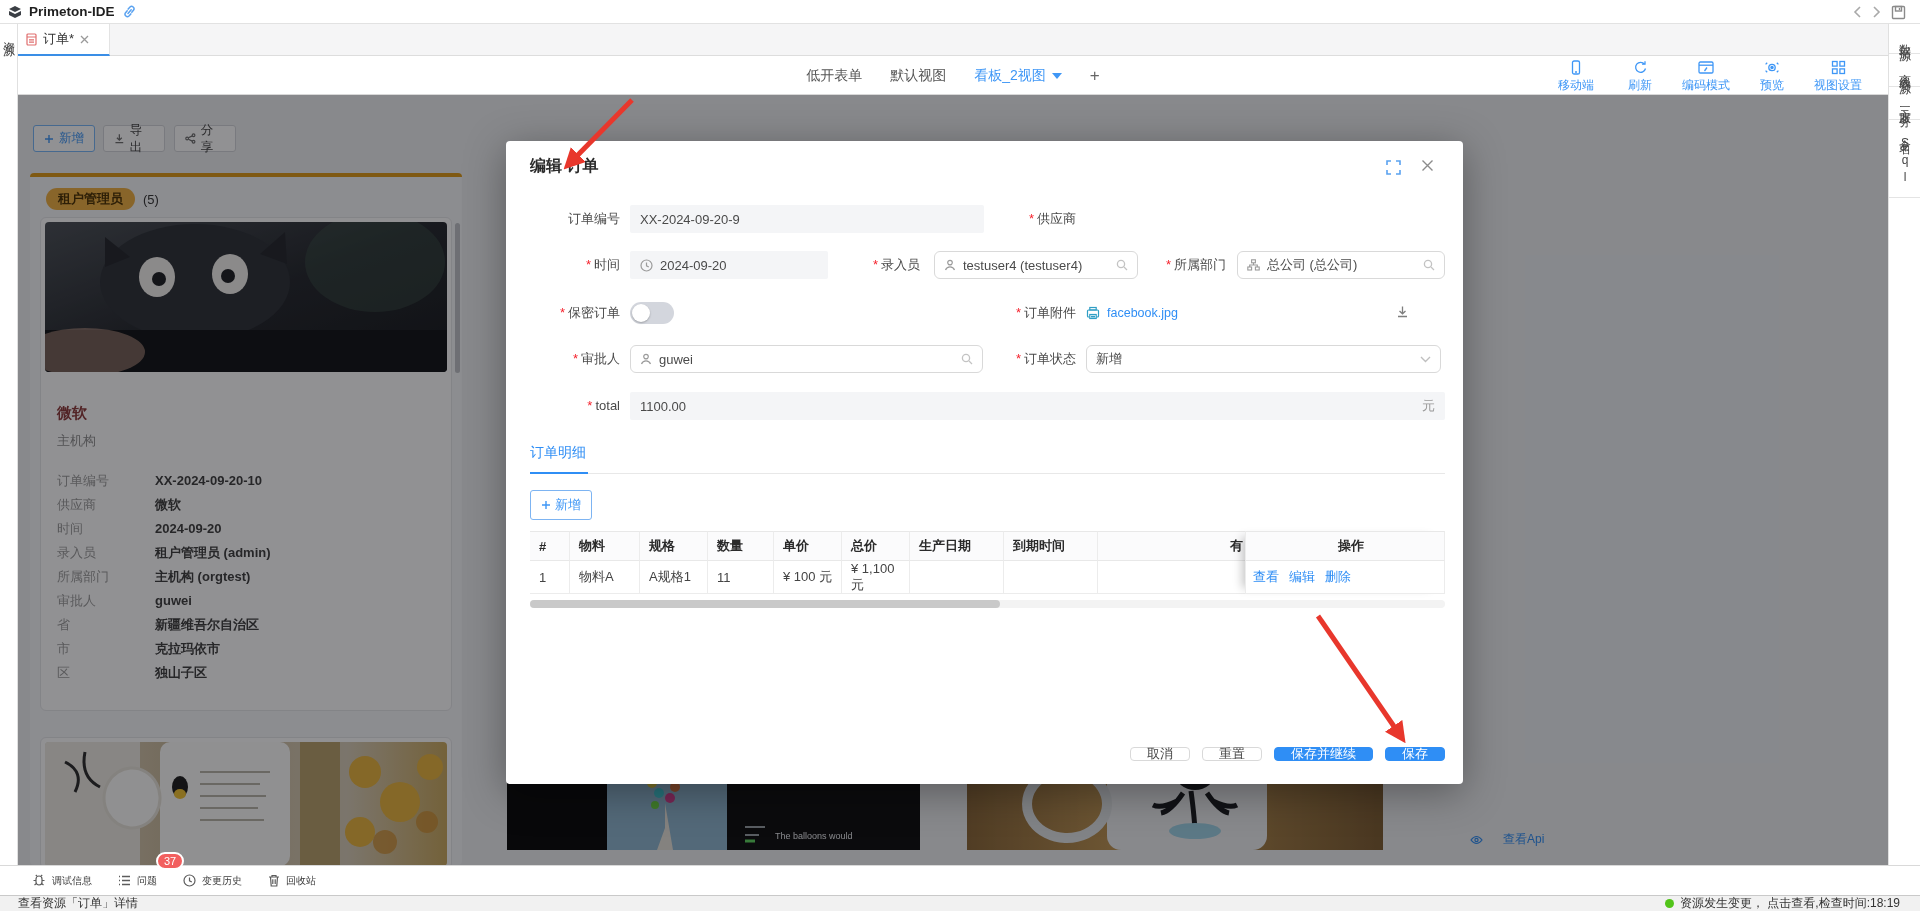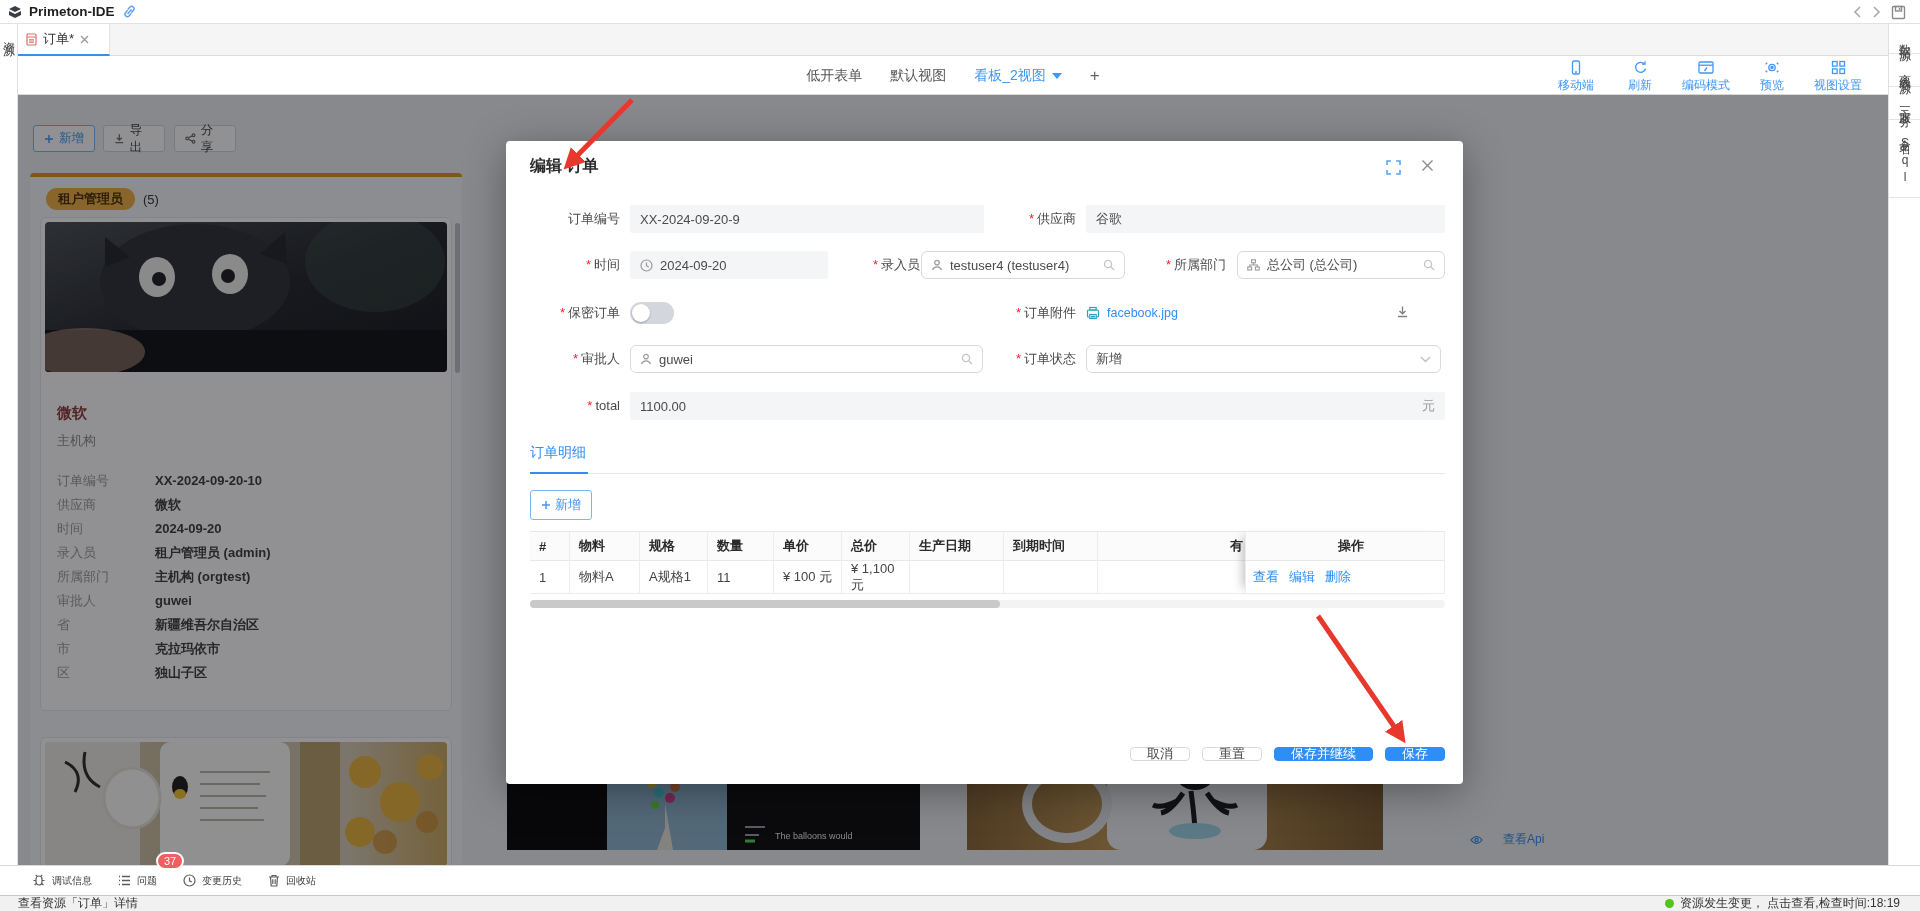--- a/index.html
+++ b/index.html
@@ -441,34 +441,31 @@
     <svg width="13" height="13" viewBox="0 0 13 13" stroke="#8c8c8c" stroke-width="1.4">
         <path d="M1.5 1.5 L11.5 11.5 M11.5 1.5 L1.5 11.5"></path>
       </svg>
   </span>
 
   <span class="flabel" style="left:0;top:64px;width:114px"><span>订单编号</span></span>
   <div class="igray" style="left:124px;top:64px;width:354px">
       <span>XX-2024-09-20-9</span>
     </div>
   <span class="flabel" style="left:420px;top:64px;width:150px"><i class="req">*</i><span>供应商</span></span>
-  <div class="igray" style="left:580px;top:64px;width:359px">
-      <span>谷歌</span>
-    </div>
 
   <span class="flabel" style="left:0;top:110px;width:114px"><i class="req">*</i><span>时间</span></span>
   <div class="igray" style="left:124px;top:110px;width:198px">
     <svg width="13" height="13" viewBox="0 0 13 13" fill="none" stroke="#9b9b9b" stroke-width="1.2">
         <circle cx="6.5" cy="6.5" r="5.5"></circle>
         <path d="M6.5 3.5 V6.8 L8.8 8"></path>
       </svg>
     <span>2024-09-20</span>
   </div>
   <span class="flabel" style="left:300px;top:110px;width:114px"><i class="req">*</i><span>录入员</span></span>
-  <div class="iwhite" style="left:415px;top:110px;width:204px">
+  <div class="iwhite" style="left:428px;top:110px;width:204px">
     <svg width="12" height="12" viewBox="0 0 12 12" fill="none" stroke="#9b9b9b" stroke-width="1.2">
         <circle cx="6" cy="3.6" r="2.3"></circle>
         <path d="M1.5 11 a4.8 4.8 0 0 1 9 0"></path>
       </svg>
     <span>testuser4 (testuser4)</span>
     <svg class="iend" width="12" height="12" viewBox="0 0 12 12" fill="none" stroke="#c3c3c3" stroke-width="1.3">
         <circle cx="5" cy="5" r="3.6"></circle>
         <path d="M8 8 L11 11"></path>
       </svg>
   </div>

